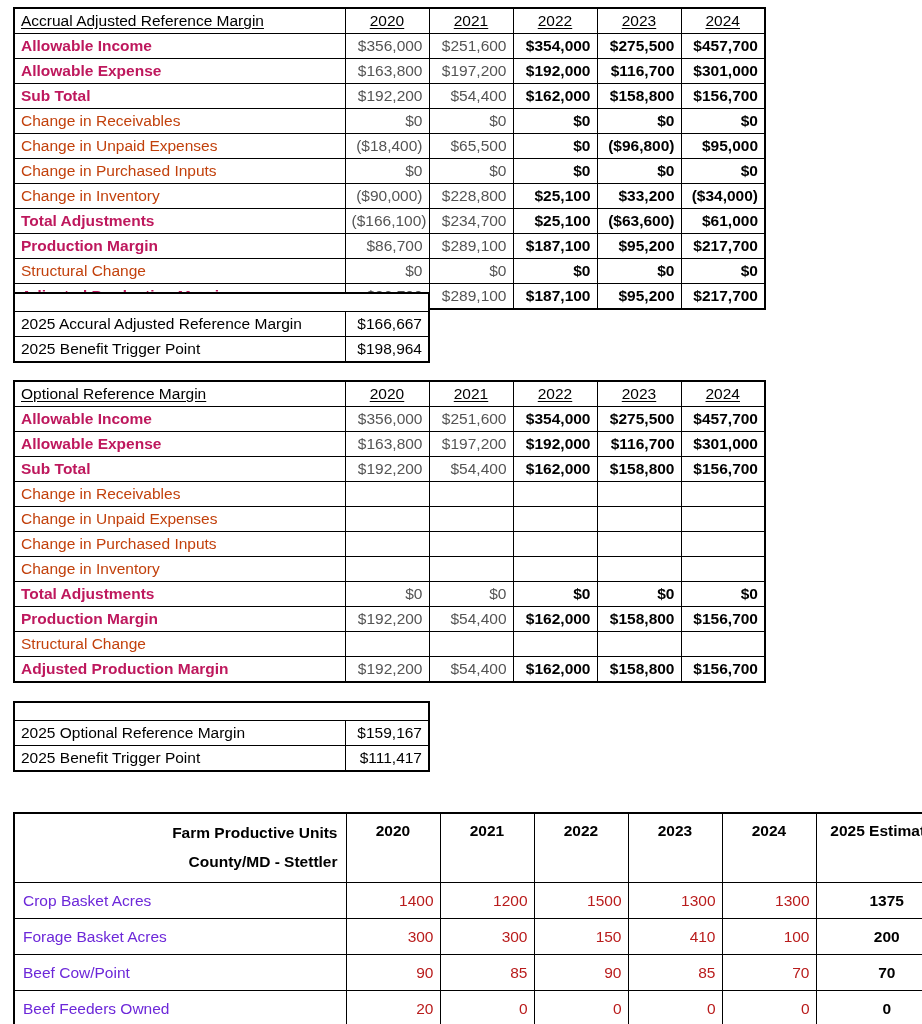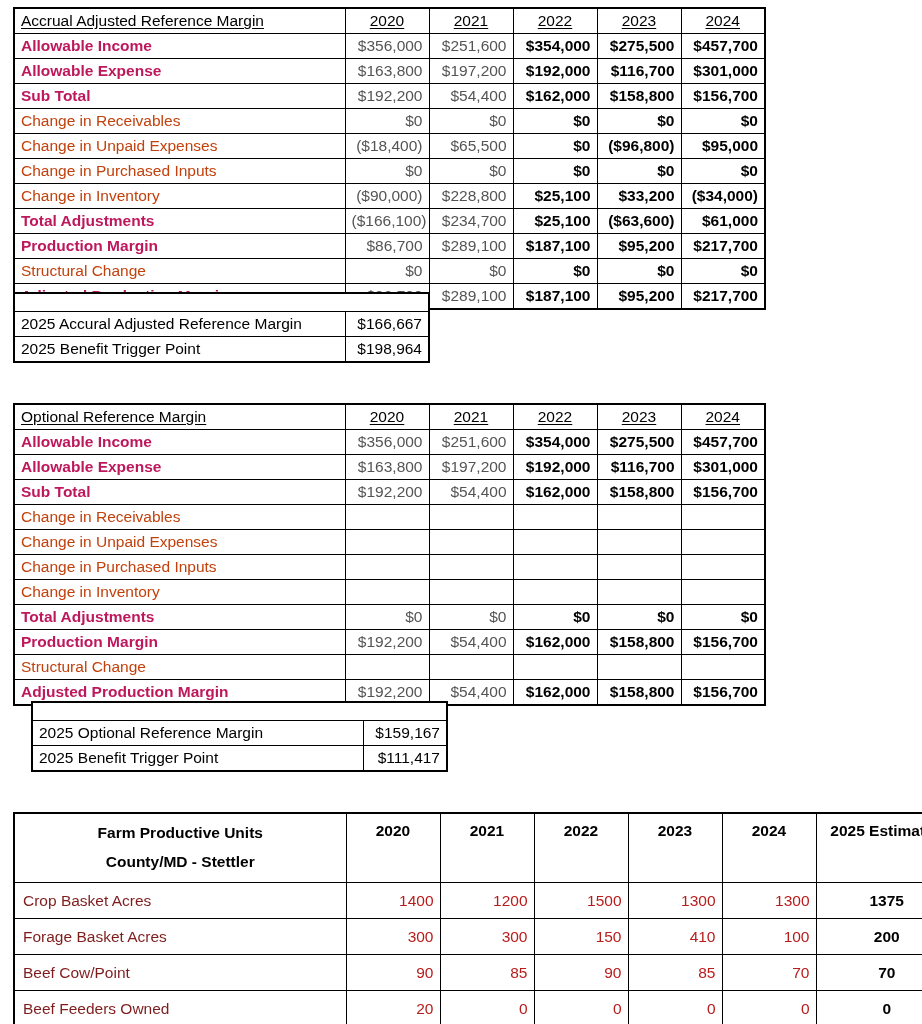--- a/index.html
+++ b/index.html
@@ -90,37 +90,37 @@
   .fpu-table {
     position: absolute;
     border: 2px solid #000;
     width: 899px;
   }
   .fpu-table col.flbl { width: 332px; }
   .fpu-table col.fyr  { width: 94px; }
   .fpu-table col.fest { width: 142px; }
   .fpu-table td { height: 35px; font-size: 15.5px; }
   .fpu-table td.fhdr-title {
-    text-align: center;
+    text-align: right;
     font-weight: bold;
     color: #000;
     height: 68px;
-    padding: 0 24px;
+    padding: 0 8px;
   }
   .fpu-table td.fhdr-title div { line-height: 1.85; }
   .fpu-table td.fhdr-year {
     text-align: center;
     font-weight: bold;
     color: #000;
     vertical-align: top;
     padding-top: 9px;
   }
   .fpu-table td.flabel {
     text-align: left;
-    color: #7f1d1d;
+    color: #6d28d9;
     padding-left: 8px;
   }
   .fpu-table td.fval {
     text-align: right;
     color: #b91c1c;
   }
   .fpu-table td.fest {
     text-align: center;
     font-weight: bold;
     color: #000;
@@ -253,21 +253,21 @@
           <td class="slabel">2025 Accural Adjusted Reference Margin</td>
           <td class="svalue">$166,667</td>
         </tr>
         <tr>
           <td class="slabel">2025 Benefit Trigger Point</td>
           <td class="svalue">$198,964</td>
         </tr>
       </tbody>
   </table>
 
-  <table class="grid margin-table" id="optional-table" style="left:13px; top:403px;padding-left:16px;">
+  <table class="grid margin-table" id="optional-table" style="left:13px; top:380px;padding-left:16px;">
     <colgroup>
       <col class="lbl">
         <col class="yr">
         <col class="yr">
         <col class="yr">
         <col class="yr">
         <col class="yr">
     </colgroup>
     <tbody id="optional-body">
         <tr>
@@ -362,21 +362,21 @@
           <td class="rowlabel bold">Adjusted Production Margin</td>
           <td class="val">$192,200</td>
           <td class="val">$54,400</td>
           <td class="val strong">$162,000</td>
           <td class="val strong">$158,800</td>
           <td class="val strong">$156,700</td>
         </tr>
       </tbody>
   </table>
 
-  <table class="grid summary-table" id="optional-summary" style="left:31px; top:701px;">
+  <table class="grid summary-table" id="optional-summary" style="left:13px; top:701px;">
     <colgroup>
         <col class="slbl">
         <col class="sval">
       </colgroup>
     <tbody id="optional-summary-body">
         <tr class="spacer-row">
           <td class="spacer" colspan="2"></td>
         </tr>
         <tr>
           <td class="slabel">2025 Optional Reference Margin</td>

